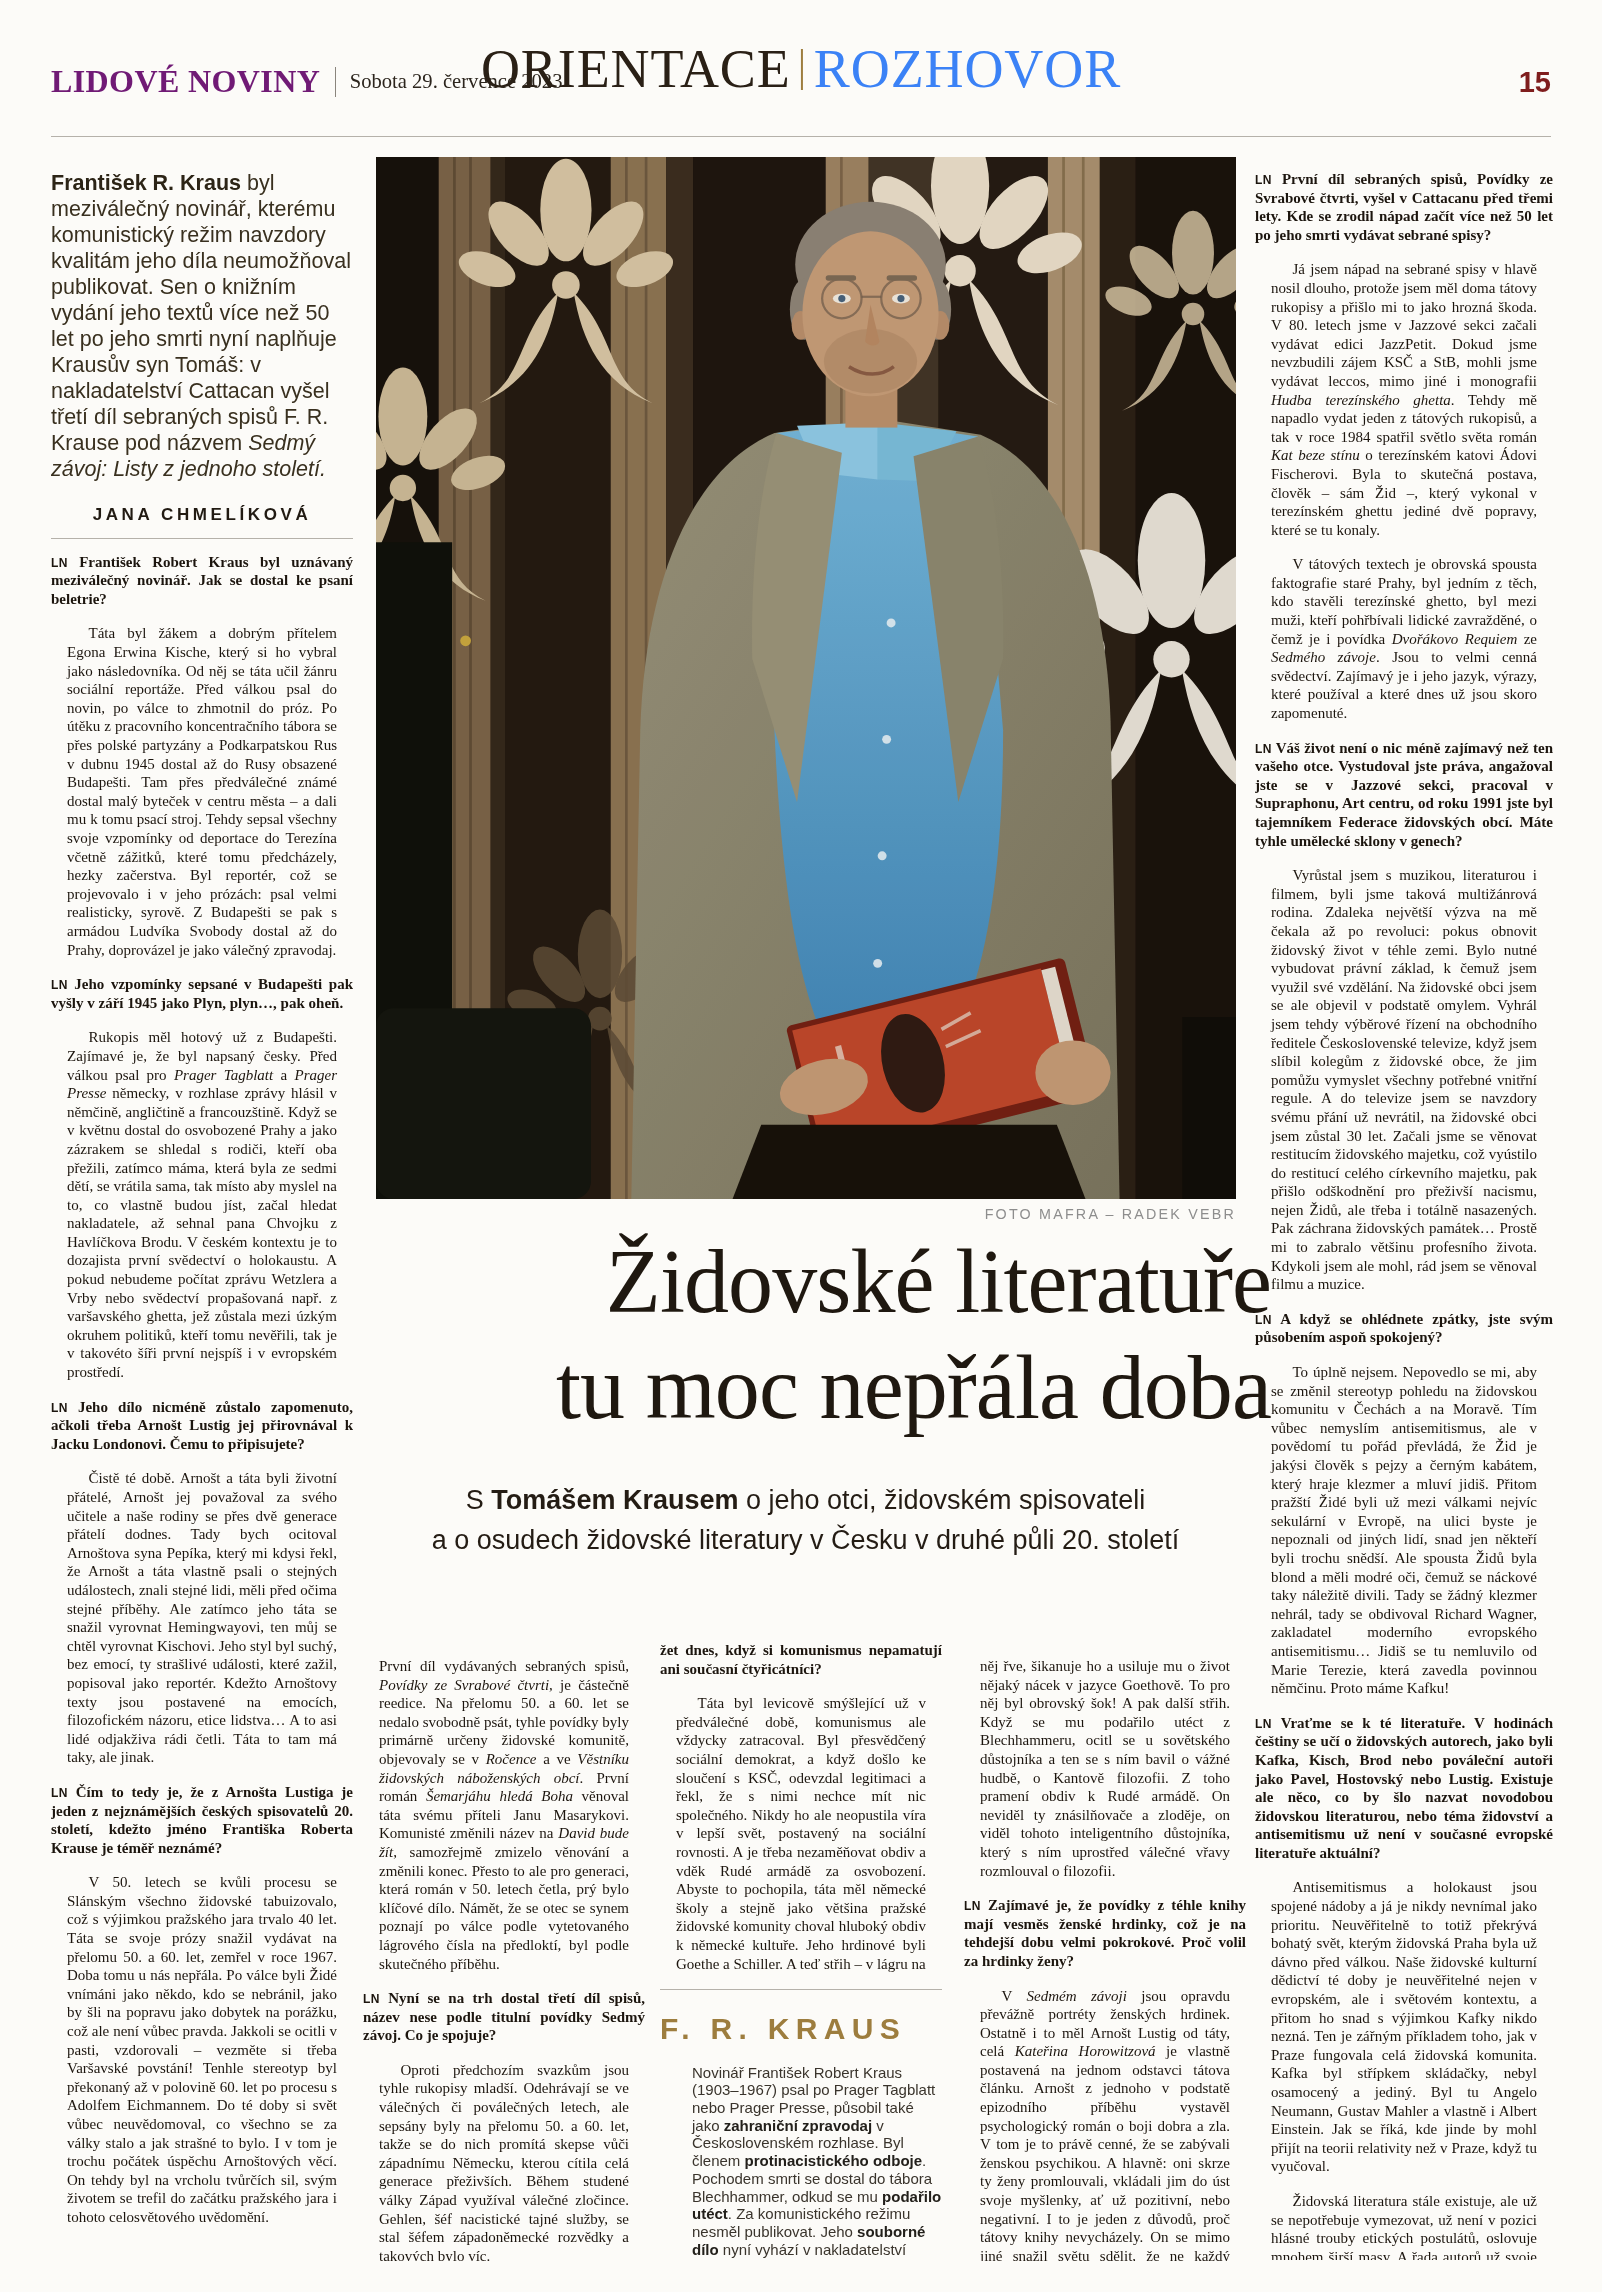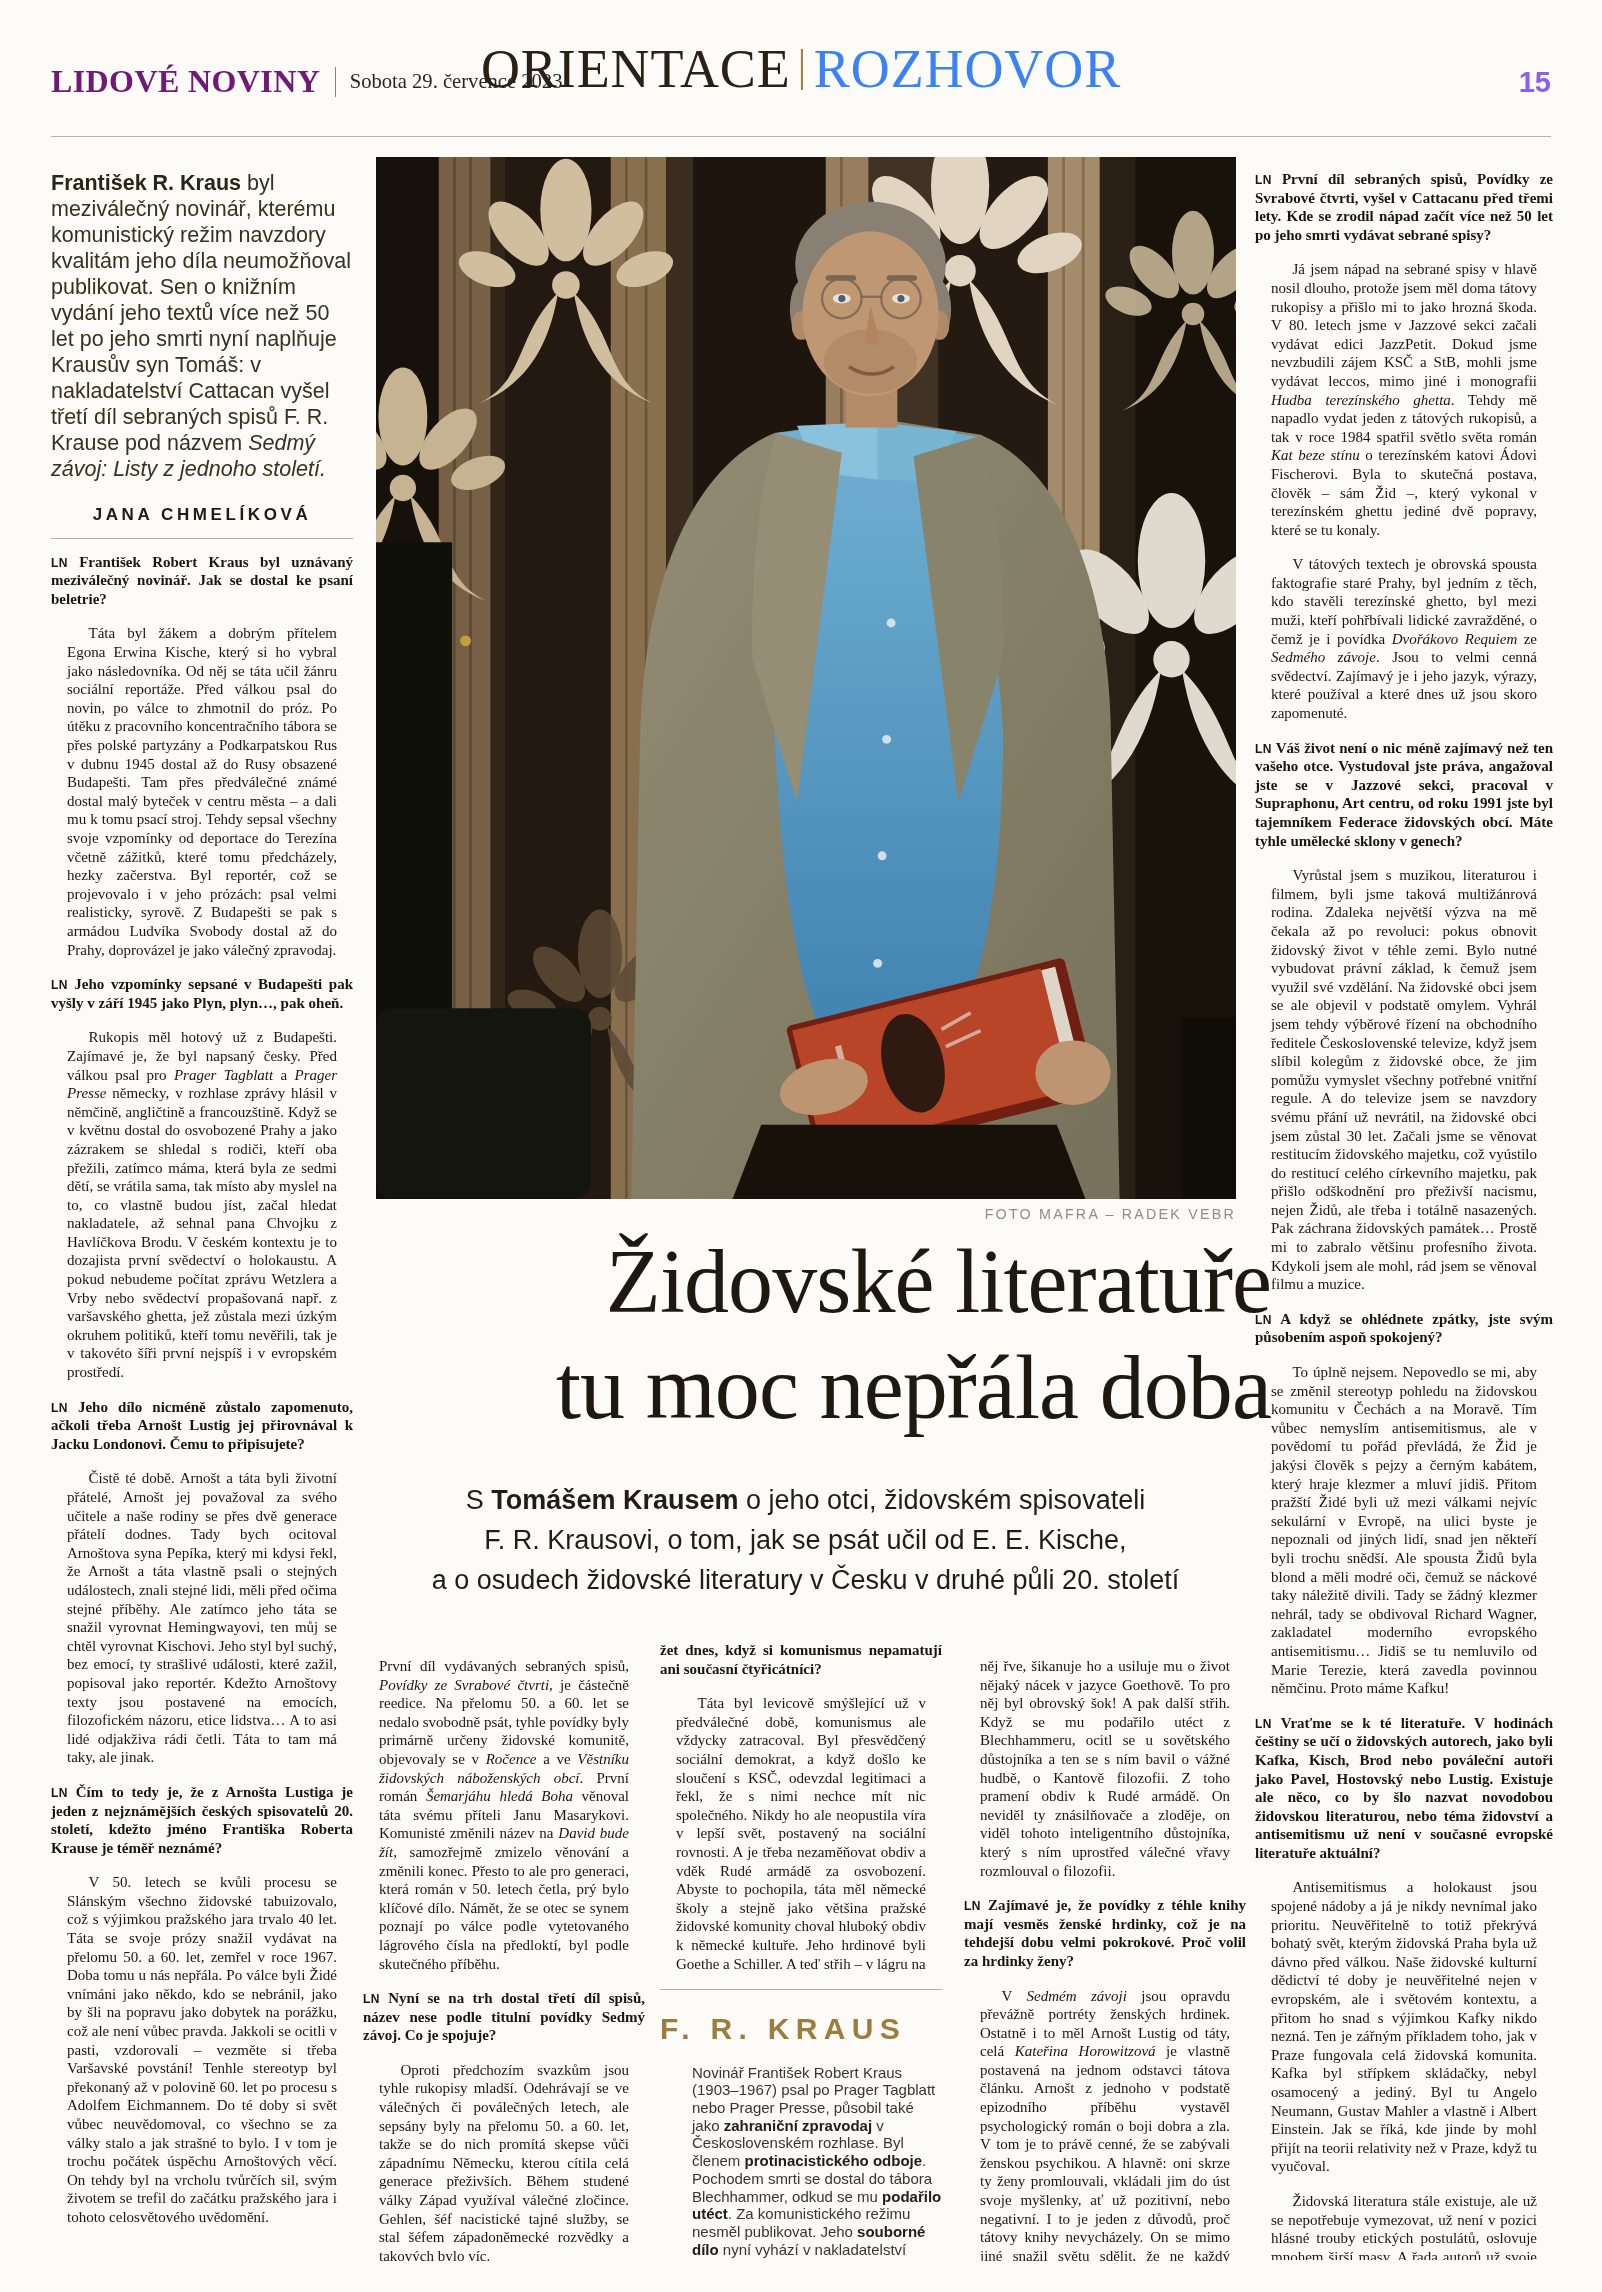--- a/index.html
+++ b/index.html
@@ -8,21 +8,21 @@
   
   .masthead{position:absolute;left:51px;top:63px;display:flex;align-items:center;gap:14.3px;}
   .ln-logo{font:700 32px "Liberation Serif",serif;color:#701a75;letter-spacing:0.4px;white-space:nowrap;}
   .mast-vbar{width:0.9px;height:30px;background:#8a857d;}
   .mast-date{font:400 20.6px "Liberation Serif",serif;color:#2c251d;white-space:nowrap;}
   .section-head{position:absolute;left:50%;top:38px;transform:translateX(-50%);
                 display:flex;align-items:center;gap:10.7px;white-space:nowrap;}
   .sec-left{font:400 54px "Liberation Serif",serif;color:#2a2016;letter-spacing:0.9px;}
   .sec-vbar{width:1.8px;height:41px;background:#9d7d3e;}
   .sec-right{font:400 54px "Liberation Serif",serif;color:#3b82f6;letter-spacing:0.9px;}
-  .page-number{position:absolute;right:51px;top:66px;font:700 29px "Liberation Sans",sans-serif;color:#8b5cf6;}
+  .page-number{position:absolute;right:51px;top:66px;font:700 29px "Liberation Sans",sans-serif;color:#7f1d1d;}
   .header-rule{position:absolute;left:51px;top:136px;width:1500px;height:0.9px;background:#b5b1aa;}
   
   .col{position:absolute;overflow:hidden;font:400 15px/18.6px "Liberation Serif",serif;
        color:#1c150e;text-align:justify;hyphens:auto;}
   .col p{margin:16px;}
   .col p.a{text-indent:21.5px;}
   .col p.noindent{text-indent:0;}
   .col p.q{font-weight:700;text-indent:0;margin:12.5px 0 2.7px 0;}
   .col p.q:first-child{margin-top:0;}
   .ln{font:700 12px "Liberation Sans",sans-serif;letter-spacing:0.4px;}
@@ -194,21 +194,20 @@
     </svg>
   </div>
   <div class="photo-caption">FOTO MAFRA – RADEK VEBR</div>
 
   <div class="headline">
     <div>Židovské literatuře</div>
     <div>tu moc nepřála doba</div>
   </div>
   <div class="subhead">
     <div>S <b>Tomášem Krausem</b> o jeho otci, židovském spisovateli</div>
-    <div>F. R. Krausovi, o tom, jak se psát učil od E. E. Kische,</div>
     <div>a o osudech židovské literatury v Česku v druhé půli 20. století</div>
   </div>
 
   <div class="col col-2">
       <p class="a noindent">První díl vydávaných sebraných spisů, <i>Povídky ze Svrabové čtvrti</i>, je částečně reedice. Na přelomu 50. a 60. let se nedalo svobodně psát, tyhle povídky byly primárně určeny židovské komunitě, objevovaly se v <i>Ročence</i> a ve <i>Věstníku židovských náboženských obcí</i>. První román <i>Šemarjáhu hledá Boha</i> věnoval táta svému příteli Janu Masarykovi. Komunisté změnili název na <i>David bude žít</i>, samozřejmě zmizelo věnování a změnili konec. Přesto to ale pro generaci, která román v 50. letech četla, prý bylo klíčové dílo. Námět, že se otec se synem poznají po válce podle vytetovaného lágrového čísla na předloktí, byl podle skutečného příběhu.</p>
       <p class="q"><span class="ln">LN</span> Nyní se na trh dostal třetí díl spisů, název nese podle titulní povídky Sedmý závoj. Co je spojuje?</p>
       <p class="a">Oproti předchozím svazkům jsou tyhle rukopisy mladší. Odehrávají se ve válečných či poválečných letech, ale sepsány byly na přelomu 50. a 60. let, takže se do nich promítá skepse vůči západnímu Německu, kterou cítila celá generace přeživších. Během studené války Západ využíval válečné zločince. Gehlen, šéf nacistické tajné služby, se stal šéfem západoněmecké rozvědky a takových bylo víc.</p>
       <p class="q"><span class="ln">LN</span> V povídkách Kraus také často vychvaluje socialismus. Jak na to nahlí-</p>
     </div>
 

